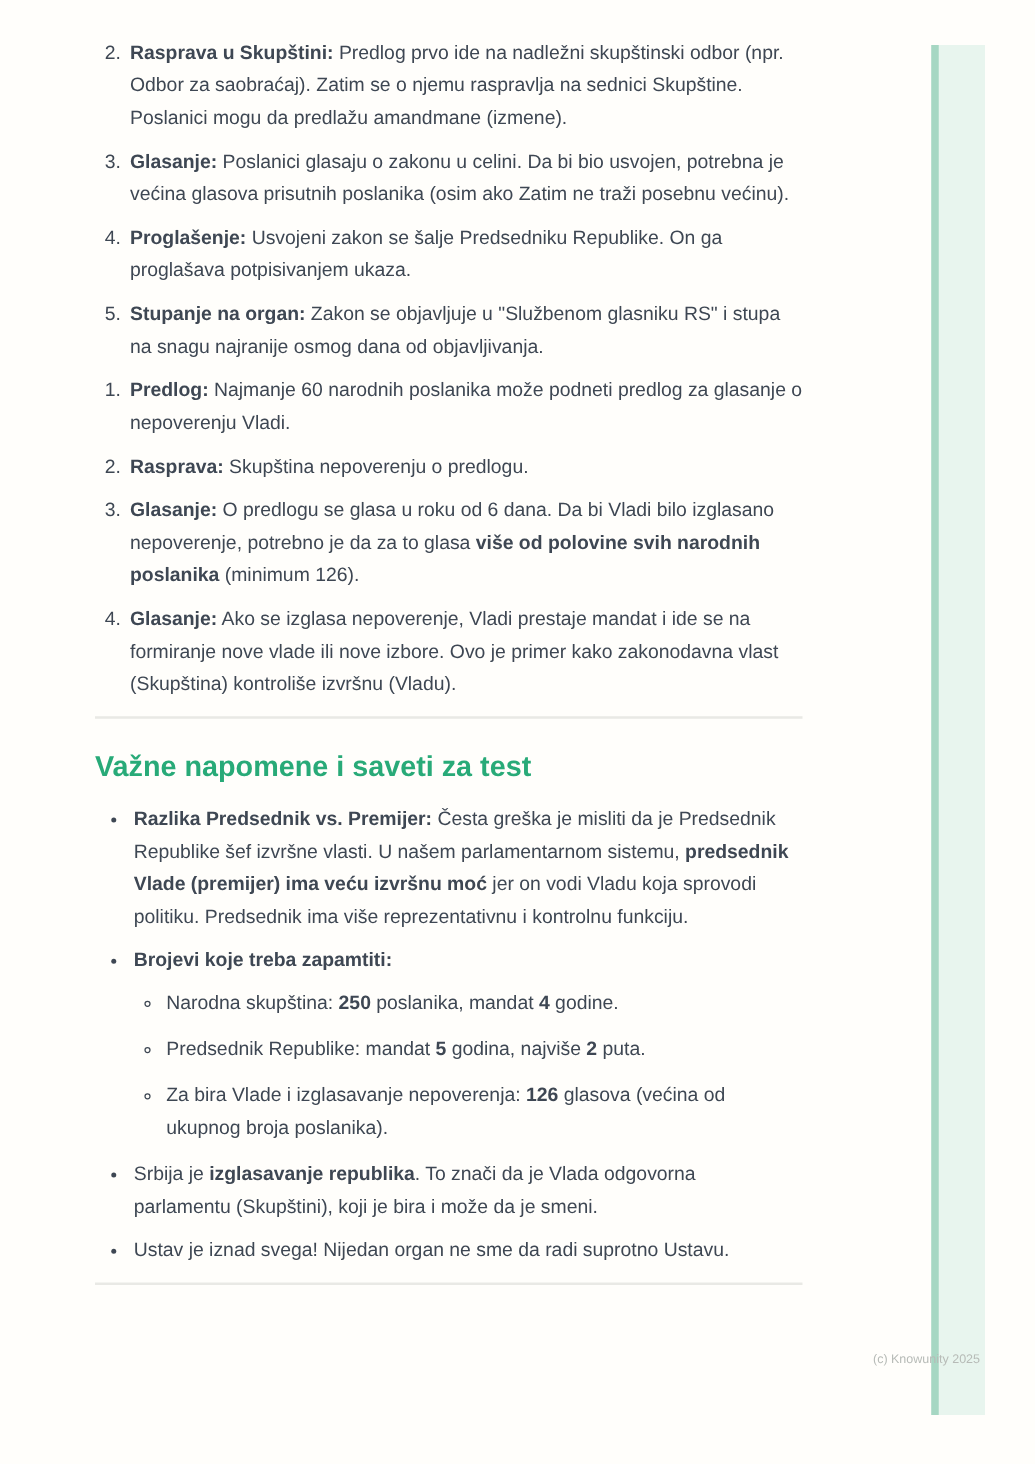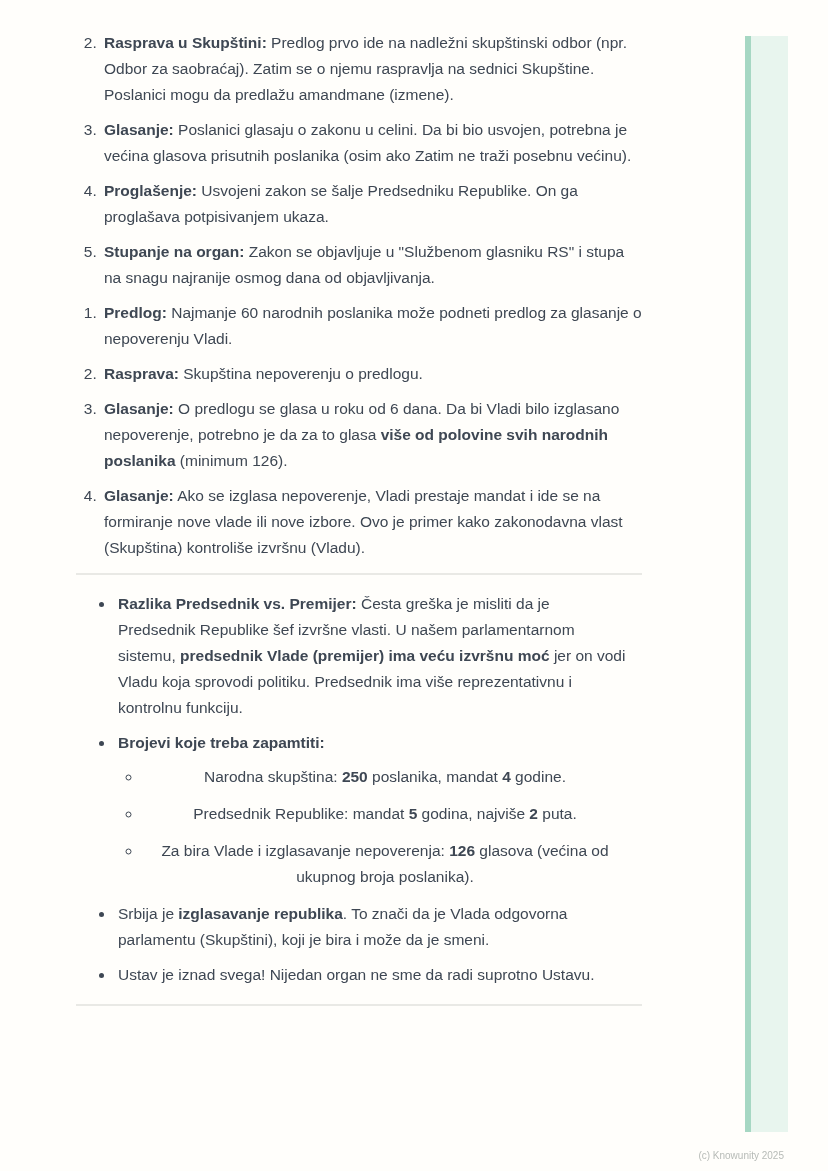--- a/index.html
+++ b/index.html
@@ -26,42 +26,41 @@
     left: 76px;
     top: 30px;
     width: 566px;
   }
   ol.num-list {
     margin: 0;
     padding-left: 25px;
     list-style: decimal outside;
   }
   ul.bullet-list {
-    margin: 16px;
+    margin: 5px;
     padding-left: 23px;
     list-style: disc outside;
   }
   ol.num-list > li,
   ul.bullet-list > li {
     font-size: 15.5px;
     line-height: 26px;
     margin-bottom: 9px;
     padding-left: 3px;
   }
   ul.circle-list {
     margin: 8px 0 0 0;
     padding-left: 24px;
     list-style: circle outside;
   }
   ul.circle-list > li {
     font-size: 15.5px;
     line-height: 26px;
     margin-bottom: 11px;
     padding-left: 2px;
-    text-align: center;
   }
   b { font-weight: bold; }
   .primer-heading {
     font-size: 15.5px;
     font-weight: bold;
     line-height: 26px;
     margin: 7px 0 11px 0;
   }
   hr.divider {
     border: none;
@@ -79,21 +78,21 @@
     position: absolute;
     left: 745px;
     top: 36px;
     width: 43px;
     height: 1096px;
     border-left: 6px solid;
     z-index: 1;
   }
   .watermark {
     position: absolute;
-    top: 1150px;
+    top: 1082px;
     right: 44px;
     font-size: 10px;
     line-height: 12px;
     z-index: 2;
   }
 </style>
 </head>
 <body style="color: rgb(62, 71, 83);">
 
 <div class="page">
@@ -110,20 +109,21 @@
 
     <ol class="num-list" start="1">
         <li><b>Predlog:</b><span> Najmanje 60 narodnih poslanika može podneti predlog za glasanje o nepoverenju Vladi.</span></li>
         <li><b>Rasprava:</b><span> Skupština nepoverenju o predlogu.</span></li>
         <li><b>Glasanje:</b><span> O predlogu se glasa u roku od 6 dana. Da bi Vladi bilo izglasano nepoverenje, potrebno je da za to glasa </span><b>više od polovine svih narodnih poslanika</b><span> (minimum 126).</span></li>
         <li><b>Glasanje:</b><span> Ako se izglasa nepoverenje, Vladi prestaje mandat i ide se na formiranje nove vlade ili nove izbore. Ovo je primer kako zakonodavna vlast (Skupština) kontroliše izvršnu (Vladu).</span></li>
       </ol>
 
     <hr class="divider" style="border-top-color: rgb(233, 233, 229);">
 
+    <h2 class="section-heading" style="color: rgb(40, 170, 120);">Važne napomene i saveti za test</h2>
 
     <ul class="bullet-list">
         <li><b>Razlika Predsednik vs. Premijer:</b><span> Česta greška je misliti da je Predsednik Republike šef izvršne vlasti. U našem parlamentarnom sistemu, </span><b>predsednik Vlade (premijer) ima veću izvršnu moć</b><span> jer on vodi Vladu koja sprovodi politiku. Predsednik ima više reprezentativnu i kontrolnu funkciju.</span></li>
         <li><b>Brojevi koje treba zapamtiti:</b><ul class="circle-list">
             <li><span>Narodna skupština: </span><b>250</b><span> poslanika, mandat </span><b>4</b><span> godine.</span></li>
             <li><span>Predsednik Republike: mandat </span><b>5</b><span> godina, najviše </span><b>2</b><span> puta.</span></li>
             <li><span>Za bira Vlade i izglasavanje nepoverenja: </span><b>126</b><span> glasova (većina od ukupnog broja poslanika).</span></li>
           </ul></li>
         <li><span>Srbija je </span><b>izglasavanje republika</b><span>. To znači da je Vlada odgovorna parlamentu (Skupštini), koji je bira i može da je smeni.</span></li>
         <li><span>Ustav je iznad svega! Nijedan organ ne sme da radi suprotno Ustavu.</span></li>

